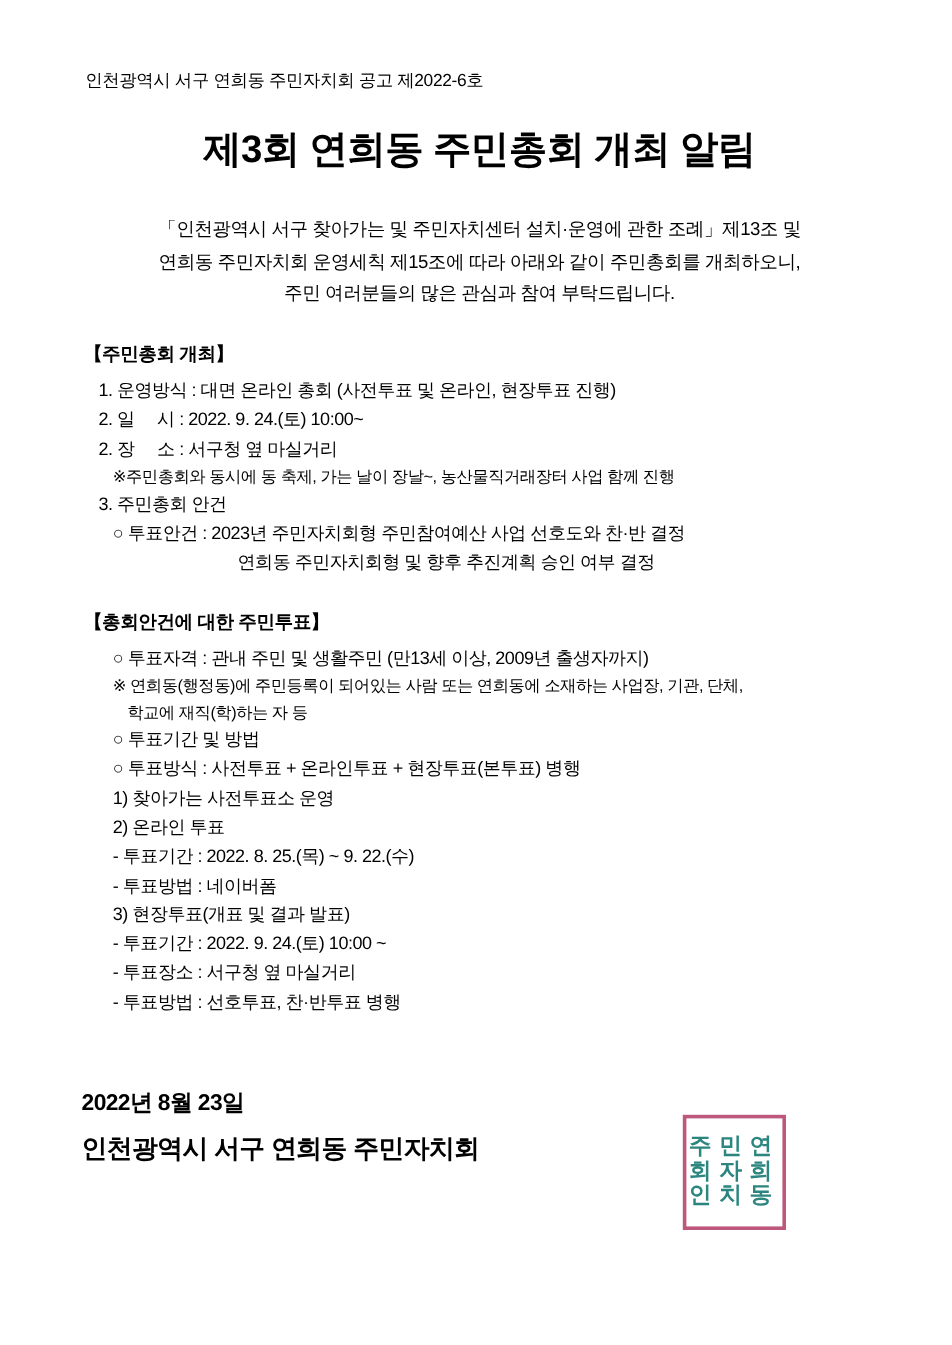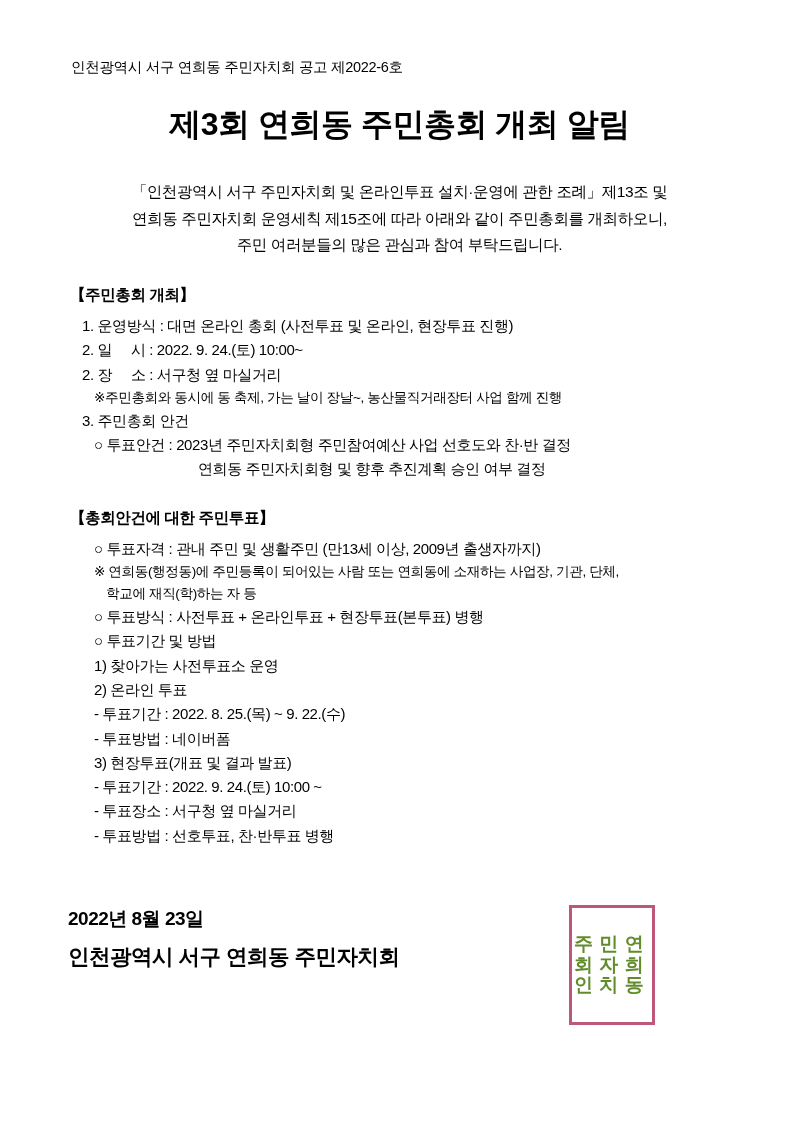--- a/index.html
+++ b/index.html
@@ -73,23 +73,23 @@
     font-size: 21.5px;
     font-weight: bold;
     letter-spacing: -0.5px;
     margin-top: 10px;
   }
   .stamp {
     position: absolute;
     right: 138px;
     bottom: 96px;
     width: 86px;
-    height: 120px;
+    height: 96px;
     border: 3px solid #b4416b;
-    color: #4d7c0f;
+    color: #0f766e;
     display: grid;
     grid-template-columns: 1fr 1fr 1fr;
     font-weight: bold;
     font-size: 19px;
     line-height: 1.1;
     opacity: 0.88;
     letter-spacing: -1px;
     box-sizing: border-box;
     padding: 4px 2px;
   }
@@ -103,21 +103,21 @@
 </head>
 <body>
 
 <div class="page">
 
   <div class="doc-number">인천광역시 서구 연희동 주민자치회 공고 제2022-6호</div>
 
   <h1 class="doc-title">제3회 연희동 주민총회 개최 알림</h1>
 
   <div class="intro">
-    <div>「인천광역시 서구 주민자치회 및 온라인투표 설치·운영에 관한 조례」제13조 및</div>
+    <div>「인천광역시 서구 찾아가는 및 주민자치센터 설치·운영에 관한 조례」제13조 및</div>
     <div>연희동 주민자치회 운영세칙 제15조에 따라 아래와 같이 주민총회를 개최하오니,</div>
     <div>주민 여러분들의 많은 관심과 참여 부탁드립니다.</div>
   </div>
 
   <div class="section-head">【주민총회 개최】</div>
 
   <div>
     <div class="line ind1">1. 운영방식 : 대면 온라인 총회 (사전투표 및 온라인, 현장투표 진행)</div>
     <div class="line ind1">2. 일     시 : 2022. 9. 24.(토) 10:00~</div>
     <div class="line ind1">2. 장     소 : 서구청 옆 마실거리</div>
@@ -126,22 +126,22 @@
     <div class="line ind2">○ 투표안건 : 2023년 주민자치회형 주민참여예산 사업 선호도와 찬·반 결정</div>
     <div class="line" style="padding-left:130px">연희동 주민자치회형 및 향후 추진계획 승인 여부 결정</div>
   </div>
 
   <div class="section-head second">【총회안건에 대한 주민투표】</div>
 
   <div>
     <div class="line ind2">○ 투표자격 : 관내 주민 및 생활주민 (만13세 이상, 2009년 출생자까지)</div>
     <div class="line ind2 small">※ 연희동(행정동)에 주민등록이 되어있는 사람 또는 연희동에 소재하는 사업장, 기관, 단체,</div>
     <div class="line ind3 small">학교에 재직(학)하는 자 등</div>
+    <div class="line ind2">○ 투표기간 및 방법</div>
     <div class="line ind2">○ 투표방식 : 사전투표 + 온라인투표 + 현장투표(본투표) 병행</div>
-    <div class="line ind2">○ 투표기간 및 방법</div>
     <div class="line ind2">1) 찾아가는 사전투표소 운영</div>
     <div class="line ind2">2) 온라인 투표</div>
     <div class="line ind2">- 투표기간 : 2022. 8. 25.(목) ~ 9. 22.(수)</div>
     <div class="line ind2">- 투표방법 : 네이버폼</div>
     <div class="line ind2">3) 현장투표(개표 및 결과 발표)</div>
     <div class="line ind2">- 투표기간 : 2022. 9. 24.(토) 10:00 ~</div>
     <div class="line ind2">- 투표장소 : 서구청 옆 마실거리</div>
     <div class="line ind2">- 투표방법 : 선호투표, 찬·반투표 병행</div>
   </div>
 

